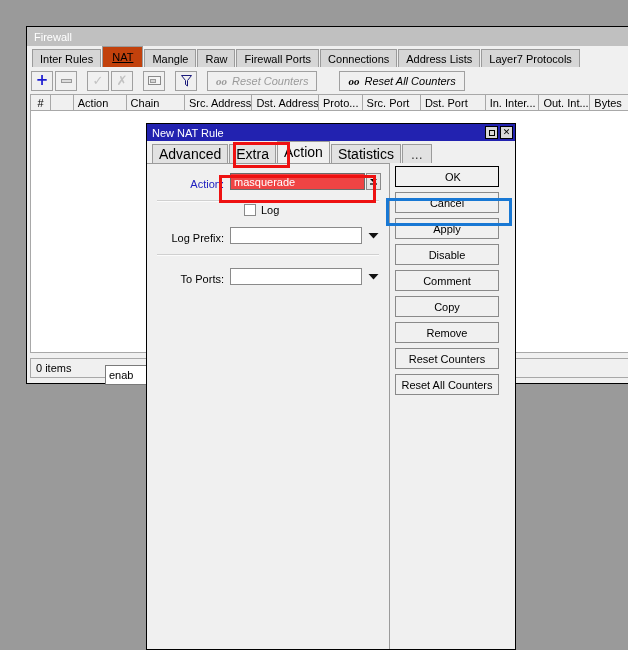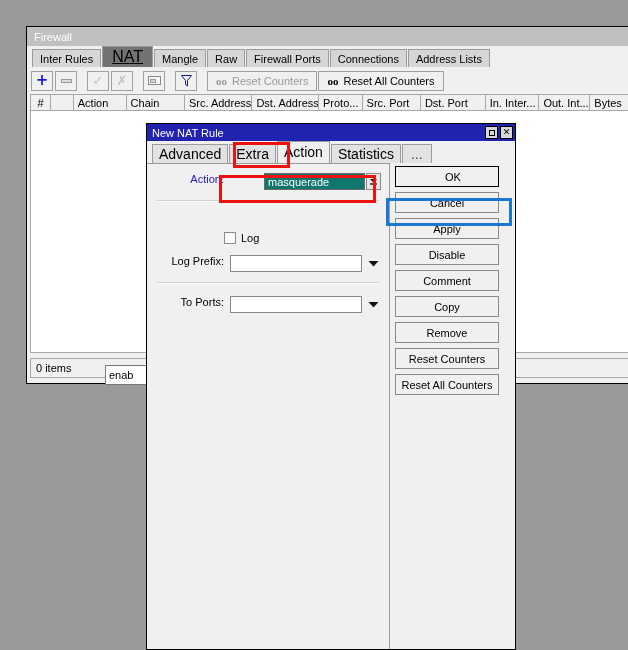--- a/index.html
+++ b/index.html
@@ -46,25 +46,25 @@
     background:#d6d6d6;
     border:1px solid #9b9b9b;
     border-bottom:none;
     margin-right:1px;
     font-size:11px;
     color:#000;
     box-sizing:border-box;
     position:relative;z-index:1;
   }
   .fw-tab.active{
-    background:#737373;
+    background:#c2410c;
     height:21px;line-height:20px;
     border-color:#9b9b9b;
     z-index:3;
-    font-size:16px;
+    font-size:11px;
     padding:0 9px;
     text-decoration:underline;
   }
 
   
   #fw-toolbar{
     height:26px;background:#f0f0f0;
     display:flex;align-items:center;
     padding-left:4px;
     border-top:1px solid #f0f0f0;
@@ -74,22 +74,22 @@
     width:22px;height:20px;
     background:#f0f0f0;
     border:1px solid #a0a0a0;
     margin-right:2px;
     display:flex;align-items:center;justify-content:center;
     box-sizing:border-box;
   }
   .tb-sep{width:8px;}
   .tb-wide{
     height:20px;background:#f0f0f0;border:1px solid #a0a0a0;
-    display:flex;align-items:center;padding:0 8px;margin-right:1px;
-    box-sizing:border-box;font-size:11px;
+    display:flex;align-items:center;padding:0 8px;margin-right:22px;
+    box-sizing:border-box;font-size:11px;font-style:italic;
   }
   .tb-wide .oo{font-family:"Liberation Serif",serif;font-weight:bold;font-size:11px;margin-right:5px;}
   .tb-wide.disabled{color:#9a9a9a;}
   .tb-wide.disabled .oo{color:#9a9a9a;}
 
   
   #fw-colhdr{
     height:17px;display:flex;align-items:stretch;
     background:#f0f0f0;
     margin:1px 0 0 3px;
@@ -192,56 +192,56 @@
     position:relative;
     box-sizing:border-box;
   }
   #nat-right{
     flex:1;background:#f0f0f0;
     padding:3px 5px 0 5px;
     box-sizing:border-box;
   }
 
   .frow{
-    display:flex;align-items:flex-start;
+    display:flex;align-items:flex-end;
     height:17px;margin-top:9px;
     padding-right:8px;
   }
   .flabel{
     width:83px;text-align:right;padding-right:6px;
     font-size:11px;color:#2020c0;
     box-sizing:border-box;
   }
   .flabel.plain{color:#000;}
   .fctl{flex:1;display:flex;align-items:center;}
   .textbox{
     flex:1;height:17px;background:#fff;border:1px solid #8a8a8a;
     display:flex;align-items:center;padding-left:3px;
     font-size:11px;box-sizing:border-box;
   }
   .textbox.sel{
-    background:#0f766e;color:#fff;border-color:#6a6a6a;margin-left:34px;
+    background:#ef4444;color:#fff;border-color:#6a6a6a;
   }
   .combo-arrow{
     width:15px;height:17px;background:#e6e6e6;border:1px solid #8a8a8a;
     margin-left:1px;display:flex;align-items:center;justify-content:center;
     font-size:8px;line-height:1;box-sizing:border-box;
   }
   .plain-arrow{
     width:15px;height:17px;margin-left:4px;
     display:flex;align-items:center;justify-content:center;
     font-size:9px;line-height:1;color:#111;
   }
   .divider{
     height:1px;background:#d0d0d0;border-bottom:1px solid #fbfbfb;
     margin:10px 10px 0 10px;
   }
   .checkrow{
-    display:flex;align-items:center;height:16px;margin-top:28px;
-    padding-left:77px;
+    display:flex;align-items:center;height:16px;margin-top:0;
+    padding-left:97px;
   }
   .chk{
     width:12px;height:12px;background:#fff;border:1px solid #8a8a8a;
     margin-right:5px;box-sizing:border-box;
   }
 
   .dlgbtn{
     width:104px;height:21px;
     background:#f0f0f0;border:1px solid #8a8a8a;
     display:flex;align-items:center;justify-content:center;
@@ -287,20 +287,23 @@
       <span>Raw</span>
     </div>
     <div class="fw-tab">
       <span>Firewall Ports</span>
     </div>
     <div class="fw-tab">
       <span>Connections</span>
     </div>
     <div class="fw-tab">
       <span>Address Lists</span>
+    </div>
+    <div class="fw-tab">
+      <span>Layer7 Protocols</span>
     </div>
   </div>
 
   <div id="fw-toolbar">
     <div class="tb-btn">
       <span class="plus-icon">+</span>
     </div>
     <div class="tb-btn">
       <span class="minus-icon"></span>
     </div>

